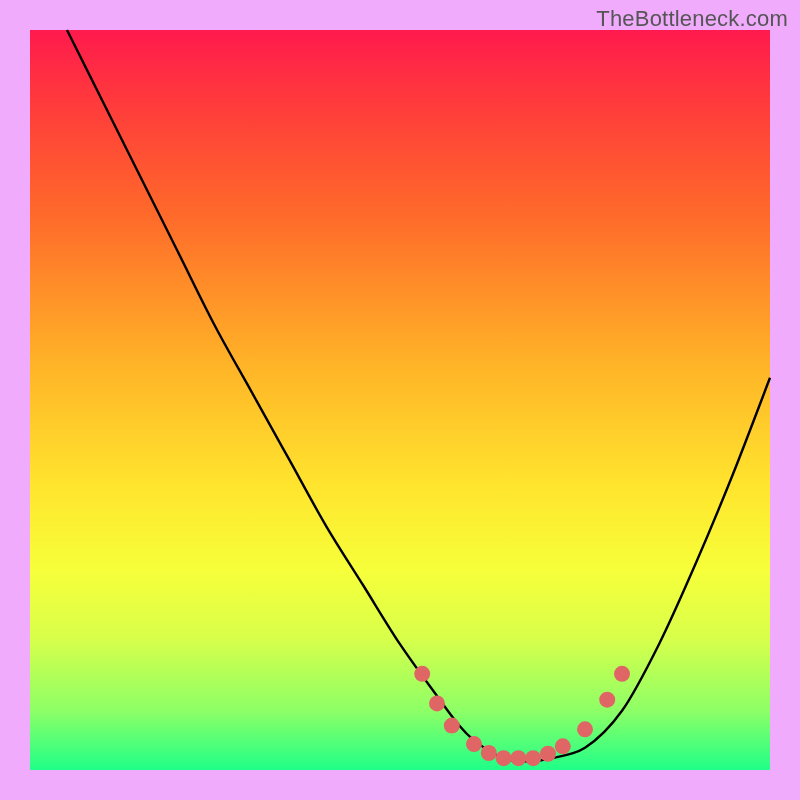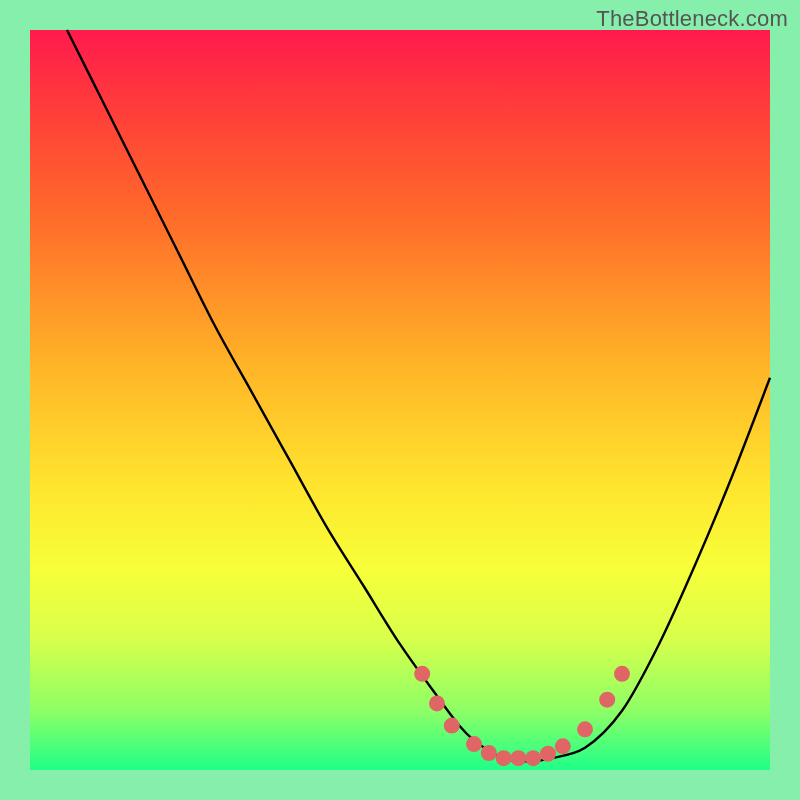--- a/index.html
+++ b/index.html
@@ -7,21 +7,21 @@
     padding: 0;
     width: 800px;
     height: 800px;
     background: #000;
     font-family: Arial, Helvetica, sans-serif;
   }
   .frame {
     position: relative;
     width: 800px;
     height: 800px;
-    background: #86efac;
+    background: #f0abfc;
   }
   .plot-area {
     position: absolute;
     left: 30px;
     top: 30px;
     width: 740px;
     height: 740px;
     background: linear-gradient(to bottom,
       #ff1a4d 0%,
       #ff3b3b 10%,

